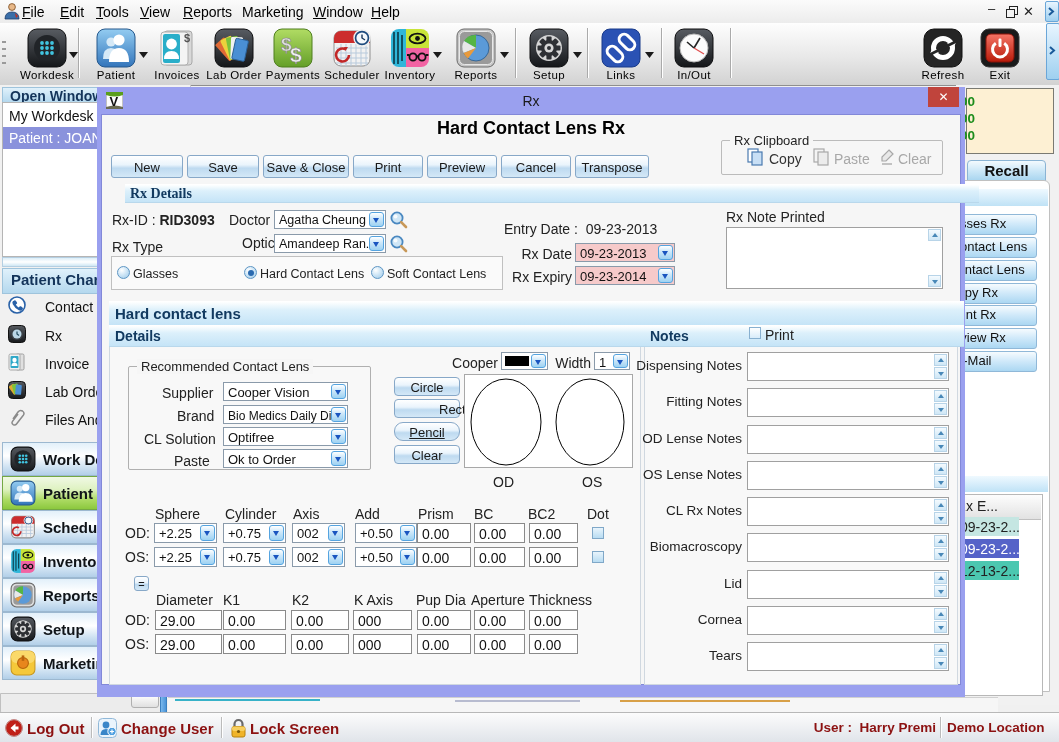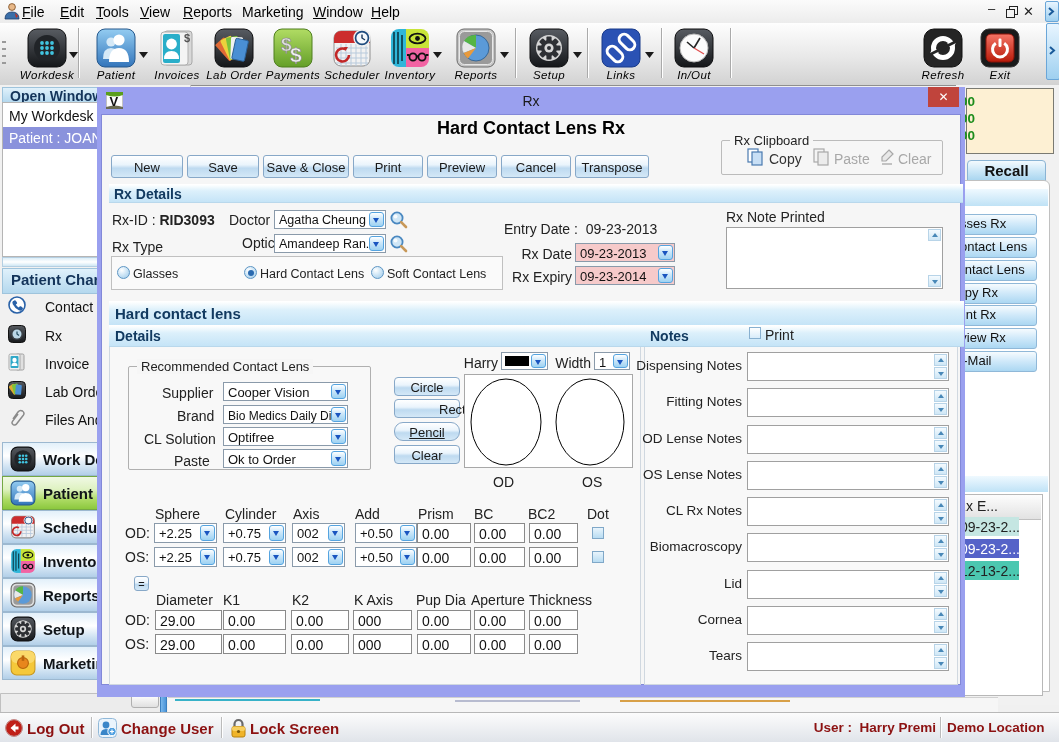--- a/index.html
+++ b/index.html
@@ -6,21 +6,21 @@
 body{width:1059px;height:742px;overflow:hidden;font-family:"Liberation Sans",sans-serif;background:#f0f0f0;position:relative;}
 .abs{position:absolute;}
 
 #menubar{left:0;top:0;width:1059px;height:23px;background:linear-gradient(#fbfbfb,#ececec);border-bottom:1px solid #d8d8d8;}
 .mi{position:absolute;top:4px;font-size:14px;color:#000;}
 .mi u{text-decoration:underline;}
 
 .wb{position:absolute;top:4px;font-size:13px;color:#222;font-family:"Liberation Sans",sans-serif;}
 
 #toolbar{left:0;top:23px;width:1059px;height:62px;background:linear-gradient(#fefefe,#e8e8e8 55%,#d2d2d2);border-bottom:1px solid #8f8f8f;}
-.tbtn{position:absolute;top:6px;text-align:center;font-style:italic;}
+.tbtn{position:absolute;top:6px;text-align:center;}
 .tbtn .lbl{font-size:11.5px;color:#000;margin-top:0px;letter-spacing:0.4px;}
 .tsep{position:absolute;top:5px;height:50px;width:1px;background:#aaa;border-right:1px solid #fff;}
 .chev{position:absolute;background:linear-gradient(#e8f5ff,#9fd0f0);border:1px solid #6aa6d8;border-radius:2px;}
 
 #statusbar{z-index:20;left:0;top:712px;width:1059px;height:30px;background:linear-gradient(#fcfcfc,#dfe3e9);border-top:1px solid #b8b8b8;}
 .sbtxt{position:absolute;top:7px;font-size:15px;font-weight:bold;color:#8c1111;}
 .sbsep{position:absolute;top:4px;height:21px;width:1px;background:#bbb;border-right:1px solid #fff;}
 
 .lp-hdr{background:linear-gradient(#e0f1fb,#b4d8ee);border:1px solid #9fc4dc;font-weight:bold;color:#14345a;}
 #openwin-h{left:2px;top:2px;width:186px;height:14px;font-size:14px;padding-left:7px;padding-top:0px;}
@@ -570,21 +570,21 @@
    <rect x="1" y="1" width="10" height="13" fill="#f4f4f4" stroke="#a8a8a8" stroke-width="1.2"></rect>
    <rect x="5" y="4" width="10" height="13" fill="#ececec" stroke="#a8a8a8" stroke-width="1.2"></rect>
   </svg>
   <div class="lab" style="left:732px;top:36px;color:#a8a8a8;">Paste</div>
   <svg class="abs" style="left:777px;top:33px" width="16" height="18" viewBox="0 0 16 18">
    <path d="M10 2 L14 6 L7 13 L3 13 L3 9 Z" fill="#e8e8e8" stroke="#a8a8a8" stroke-width="1.2"></path>
    <path d="M3 16 L13 16" stroke="#b0b0b0" stroke-width="1.5"></path>
   </svg>
   <div class="lab" style="left:796px;top:36px;color:#a8a8a8;">Clear</div>
 
-  <div class="hdrbar" style="left:7px;top:69px;width:849px;height:16px;padding:1px 0 0 5px;">Rx Details</div>
+  <div class="hdrbar" style="left:23px;top:69px;width:849px;height:16px;padding:1px 0 0 5px;font-family:Liberation Serif, serif;">Rx Details</div>
   <div class="lab" style="left:10px;top:97px;">Rx-ID : <b>RID3093</b></div>
   <div class="lab" style="left:127px;top:97px;">Doctor</div>
   <div class="combo" style="left:172px;top:95px;width:112px;height:19px;">
         <span class="tx" style="font-size:12.5px;">Agatha Cheung ...</span>
         <span class="arw"></span>
       </div>
   <svg class="abs" style="left:287px;top:95px" width="19" height="19" viewBox="0 0 19 19">
    <circle cx="8" cy="8" r="5.6" fill="#cfe6f6" stroke="#4a88c0" stroke-width="1.8"></circle>
    <circle cx="6.5" cy="6.5" r="2" fill="#fff" opacity="0.8"></circle>
    <path d="M12.2 12.2 L17 17" stroke="#c89858" stroke-width="2.6" stroke-linecap="round"></path>
@@ -651,21 +651,21 @@
   <div class="combo" style="left:121px;top:312px;width:125px;height:19px;">
         <span class="tx">Optifree</span>
         <span class="arw"></span>
       </div>
   <div class="lab" style="left:72px;top:338px;">Paste</div>
   <div class="combo" style="left:121px;top:334px;width:125px;height:19px;">
         <span class="tx">Ok to Order</span>
         <span class="arw"></span>
       </div>
 
-  <div class="lab" style="left:330px;top:240px;width:66px;text-align:right;">Harry</div>
+  <div class="lab" style="left:330px;top:240px;width:66px;text-align:right;">Cooper</div>
   <div class="combo" style="left:399px;top:237px;width:47px;height:18px;">
         <span class="abs" style="left:3px;top:3px;width:24px;height:10px;background:#000;"></span>
         <span class="arw"></span>
       </div>
   <div class="lab" style="left:420px;top:240px;width:69px;text-align:right;">Width</div>
   <div class="combo" style="left:492px;top:237px;width:36px;height:18px;">
         <span class="tx">1</span>
         <span class="arw"></span>
       </div>
 

